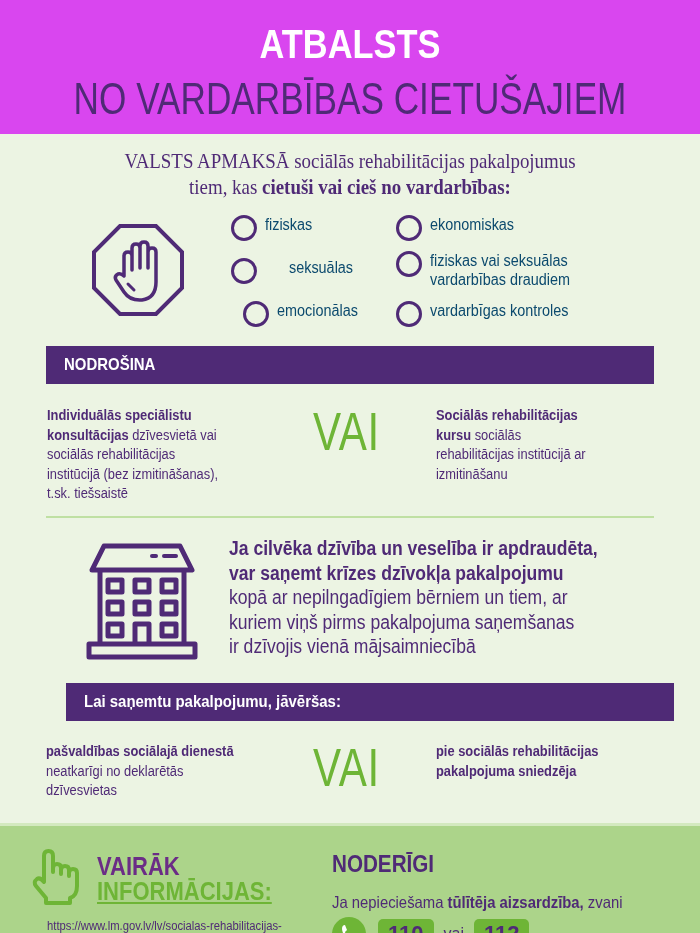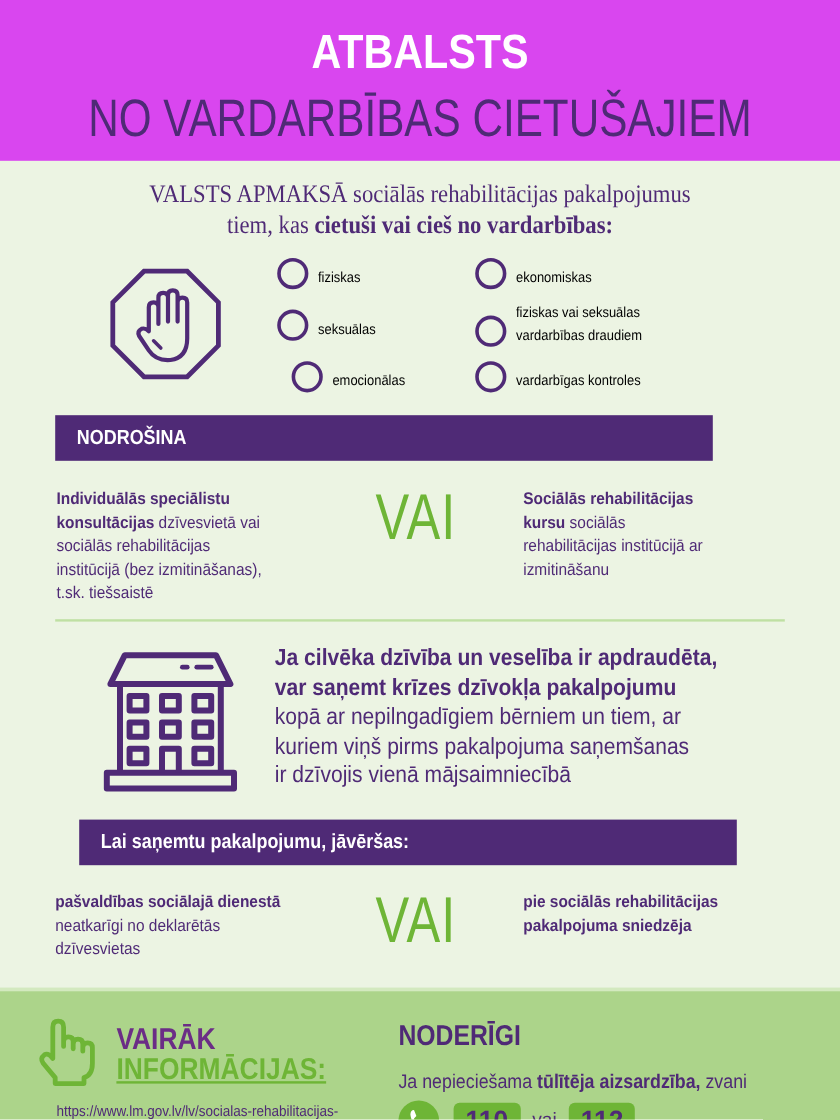--- a/index.html
+++ b/index.html
@@ -29,32 +29,32 @@
     position: absolute; left: 0; right: 0; top: 148px;
     text-align: center; font-size: 21px; line-height: 26px;
     color: #4f2a76;
     font-family: Liberation Serif, serif;
   }
   .intro .line { display: block; transform: scaleX(0.9); transform-origin: center; }
   .intro b { font-weight: bold; }
 
   .stop-icon { position: absolute; left: 90px; top: 222px; width: 96px; height: 96px; }
   .type-item {
-    position: absolute; display: flex; align-items: flex-end;
-    font-size: 12px; color: #000000; line-height: 19px;
+    position: absolute; display: flex; align-items: flex-start;
+    font-size: 16px; color: #0c4a6e; line-height: 19px;
     white-space: nowrap;
   }
   .circle {
     width: 26px; height: 26px; border: 3px solid #4f2a76; border-radius: 50%;
     flex: 0 0 26px; margin-right: 8px;
   }
   .type-item span.lbl { transform: scaleX(0.9); transform-origin: left; display:inline-block; }
 
   .bar {
-    position: absolute; left: 46px; width: 548px; height: 38px;
+    position: absolute; left: 46px; width: 608px; height: 38px;
     background: #4f2a76; color: #fff; font-weight: bold;
     font-size: 17px; line-height: 38px; padding-left: 18px;
   }
   .bar span { display: inline-block; transform: scaleX(0.88); transform-origin: left; }
 
   .col-text { position: absolute; font-size: 14px; line-height: 19.5px; color: #4f2a76; }
   .col-text b { font-weight: bold; }
   .col-text .ln { display:block; white-space: nowrap; transform: scaleX(0.92); transform-origin: left; }
 
   .vai {
@@ -107,21 +107,21 @@
 <svg class="stop-icon" viewBox="0 0 96 96">
   <polygon points="30,4 66,4 92,30 92,66 66,92 30,92 4,66 4,30" fill="none" stroke="#4f2a76" stroke-width="4"></polygon>
   <path d="M34 54 L34 34 Q34 30 38 30 Q42 30 42 34 L42 48 L42 26 Q42 22 46 22 Q50 22 50 26 L50 46 L50 24 Q50 20 54 20 Q58 20 58 24 L58 46 L58 30 Q58 26 62 26 Q66 26 66 30 L66 60 Q66 76 52 78 Q40 79 34 70 L26 58 Q24 54 28 52 Q31 51 34 54 Z" fill="none" stroke="#4f2a76" stroke-width="3.5" stroke-linejoin="round"></path>
   <path d="M38 62 L44 68" stroke="#4f2a76" stroke-width="3" fill="none" stroke-linecap="round"></path>
 </svg>
 
 <div class="type-item" style="left:231px; top:215px;">
   <div class="circle"></div>
   <span class="lbl">fiziskas</span>
 </div>
-<div class="type-item" style="left:231px; top:258px;">
+<div class="type-item" style="left:231px; top:258px;gap:24px;">
   <div class="circle"></div>
   <span class="lbl">seksuālas</span>
 </div>
 <div class="type-item" style="left:243px; top:301px;">
   <div class="circle"></div>
   <span class="lbl">emocionālas</span>
 </div>
 <div class="type-item" style="left:396px; top:215px;">
   <div class="circle"></div>
   <span class="lbl">ekonomiskas</span>

